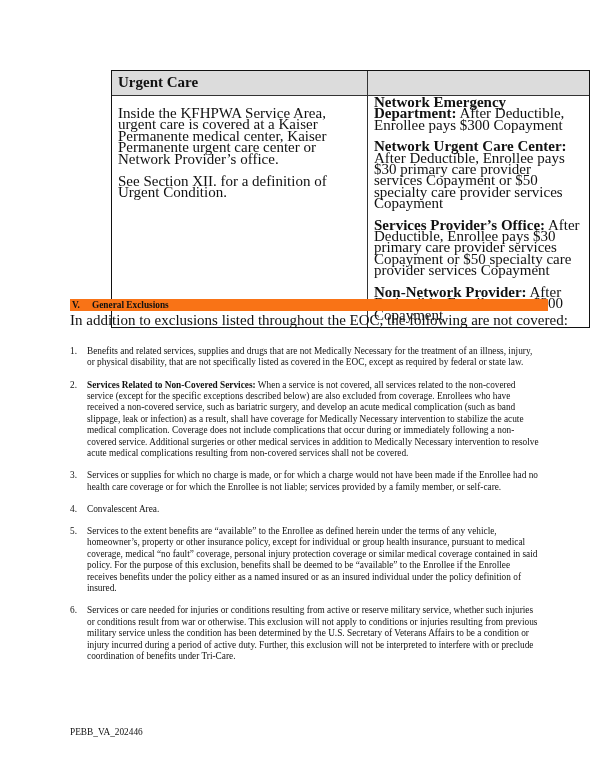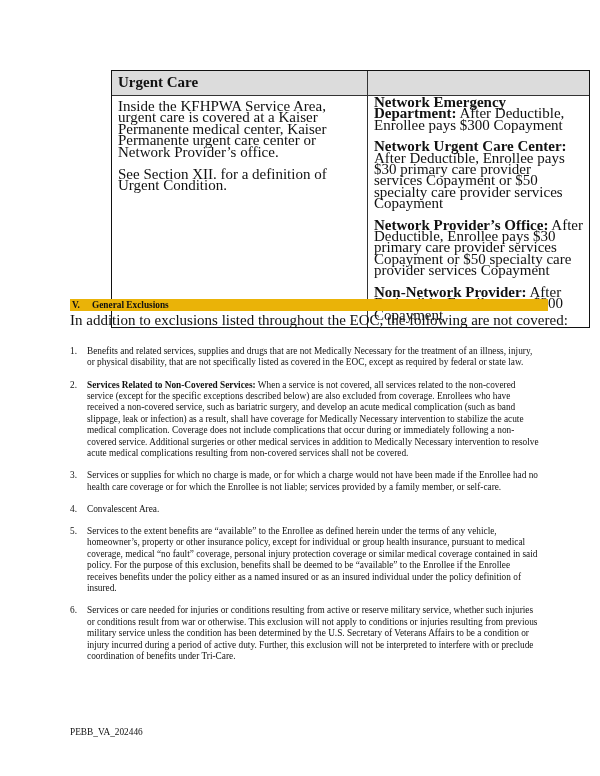--- a/index.html
+++ b/index.html
@@ -13,31 +13,31 @@
   
   .benefit-table {
     position: absolute; left: 70px; top: 70px; width: 477px;
     border: 1.5px solid #111; border-collapse: collapse;
     font-size: 15px; line-height: 11.4px; margin-left: 41px;
   }
   .benefit-table .hdr { display: flex; background: #dcdcdc; border-bottom: 1px solid #333; height: 24px; }
   .benefit-table .hdr .c1 { width: 256px; border-right: 1px solid #333; padding: 6px 6px 0 6px; box-sizing: border-box; font-weight: bold; }
   .benefit-table .hdr .c2 { flex: 1; }
   .benefit-table .body { display: flex; }
-  .benefit-table .body .c1 { width: 256px; border-right: 1px solid #333; padding: 5px 6px 6px 6px; box-sizing: border-box; }
+  .benefit-table .body .c1 { width: 256px; border-right: 1px solid #333; padding: 12px 6px 6px 6px; box-sizing: border-box; }
   .benefit-table .body .c2 { flex: 1; padding: 1px 6px 6px 6px; box-sizing: border-box; }
   .benefit-table p { margin: 0 0 11px 0; }
   .benefit-table .c2 p { margin: 0 0 10px 0; }
   .benefit-table .c2 p:last-child { margin-bottom: 0; }
   .benefit-table b { font-weight: bold; }
 
   
   .section-bar {
     position: absolute; left: 70px; top: 299px; width: 478px; height: 12px;
-    background: #eab308; font-size: 9.3px; font-weight: bold; line-height: 12px;
+    background: #f97316; font-size: 9.3px; font-weight: bold; line-height: 12px;
   }
   .section-bar .num { display: inline-block; width: 20px; padding-left: 2px; }
 
   .intro { position: absolute; left: 70px; top: 315px; font-size: 15px; line-height: 11.4px; }
 
   .excl-list { position: absolute; left: 70px; top: 346px; width: 470px; font-size: 9.3px; line-height: 11.4px; }
   .excl-item { display: flex; margin-bottom: 10.8px; }
   .excl-item .n { width: 17px; flex: none; }
   .excl-item .t { flex: 1; font-family: Liberation Serif, serif; }
 
@@ -54,21 +54,21 @@
       <div class="c2"></div>
     </div>
     <div class="body">
       <div class="c1">
         <p>Inside the KFHPWA Service Area, urgent care is covered at a Kaiser Permanente medical center, Kaiser Permanente urgent care center or Network Provider’s office.</p>
         <p>See Section XII. for a definition of Urgent Condition.</p>
       </div>
       <div class="c2">
         <p><b>Network Emergency Department:</b><span> After Deductible, Enrollee pays $300 Copayment</span></p>
         <p><b>Network Urgent Care Center:</b><span> After Deductible, Enrollee pays $30 primary care provider services Copayment or $50 specialty care provider services Copayment</span></p>
-        <p><b>Network Provider’s Office:</b><span> After Deductible, Enrollee pays $30 primary care provider services Copayment or $50 specialty care provider services Copayment</span></p>
+        <p><b>Services Provider’s Office:</b><span> After Deductible, Enrollee pays $30 primary care provider services Copayment or $50 specialty care provider services Copayment</span></p>
         <p><b>Non-Network Provider:</b><span> After Deductible, Enrollee pays $300 Copayment</span></p>
       </div>
     </div>
   </div>
 
   <div class="section-bar">
     <span class="num">V.</span><span>General Exclusions</span>
   </div>
 
   <div class="intro">In addition to exclusions listed throughout the EOC, the following are not covered:</div>

